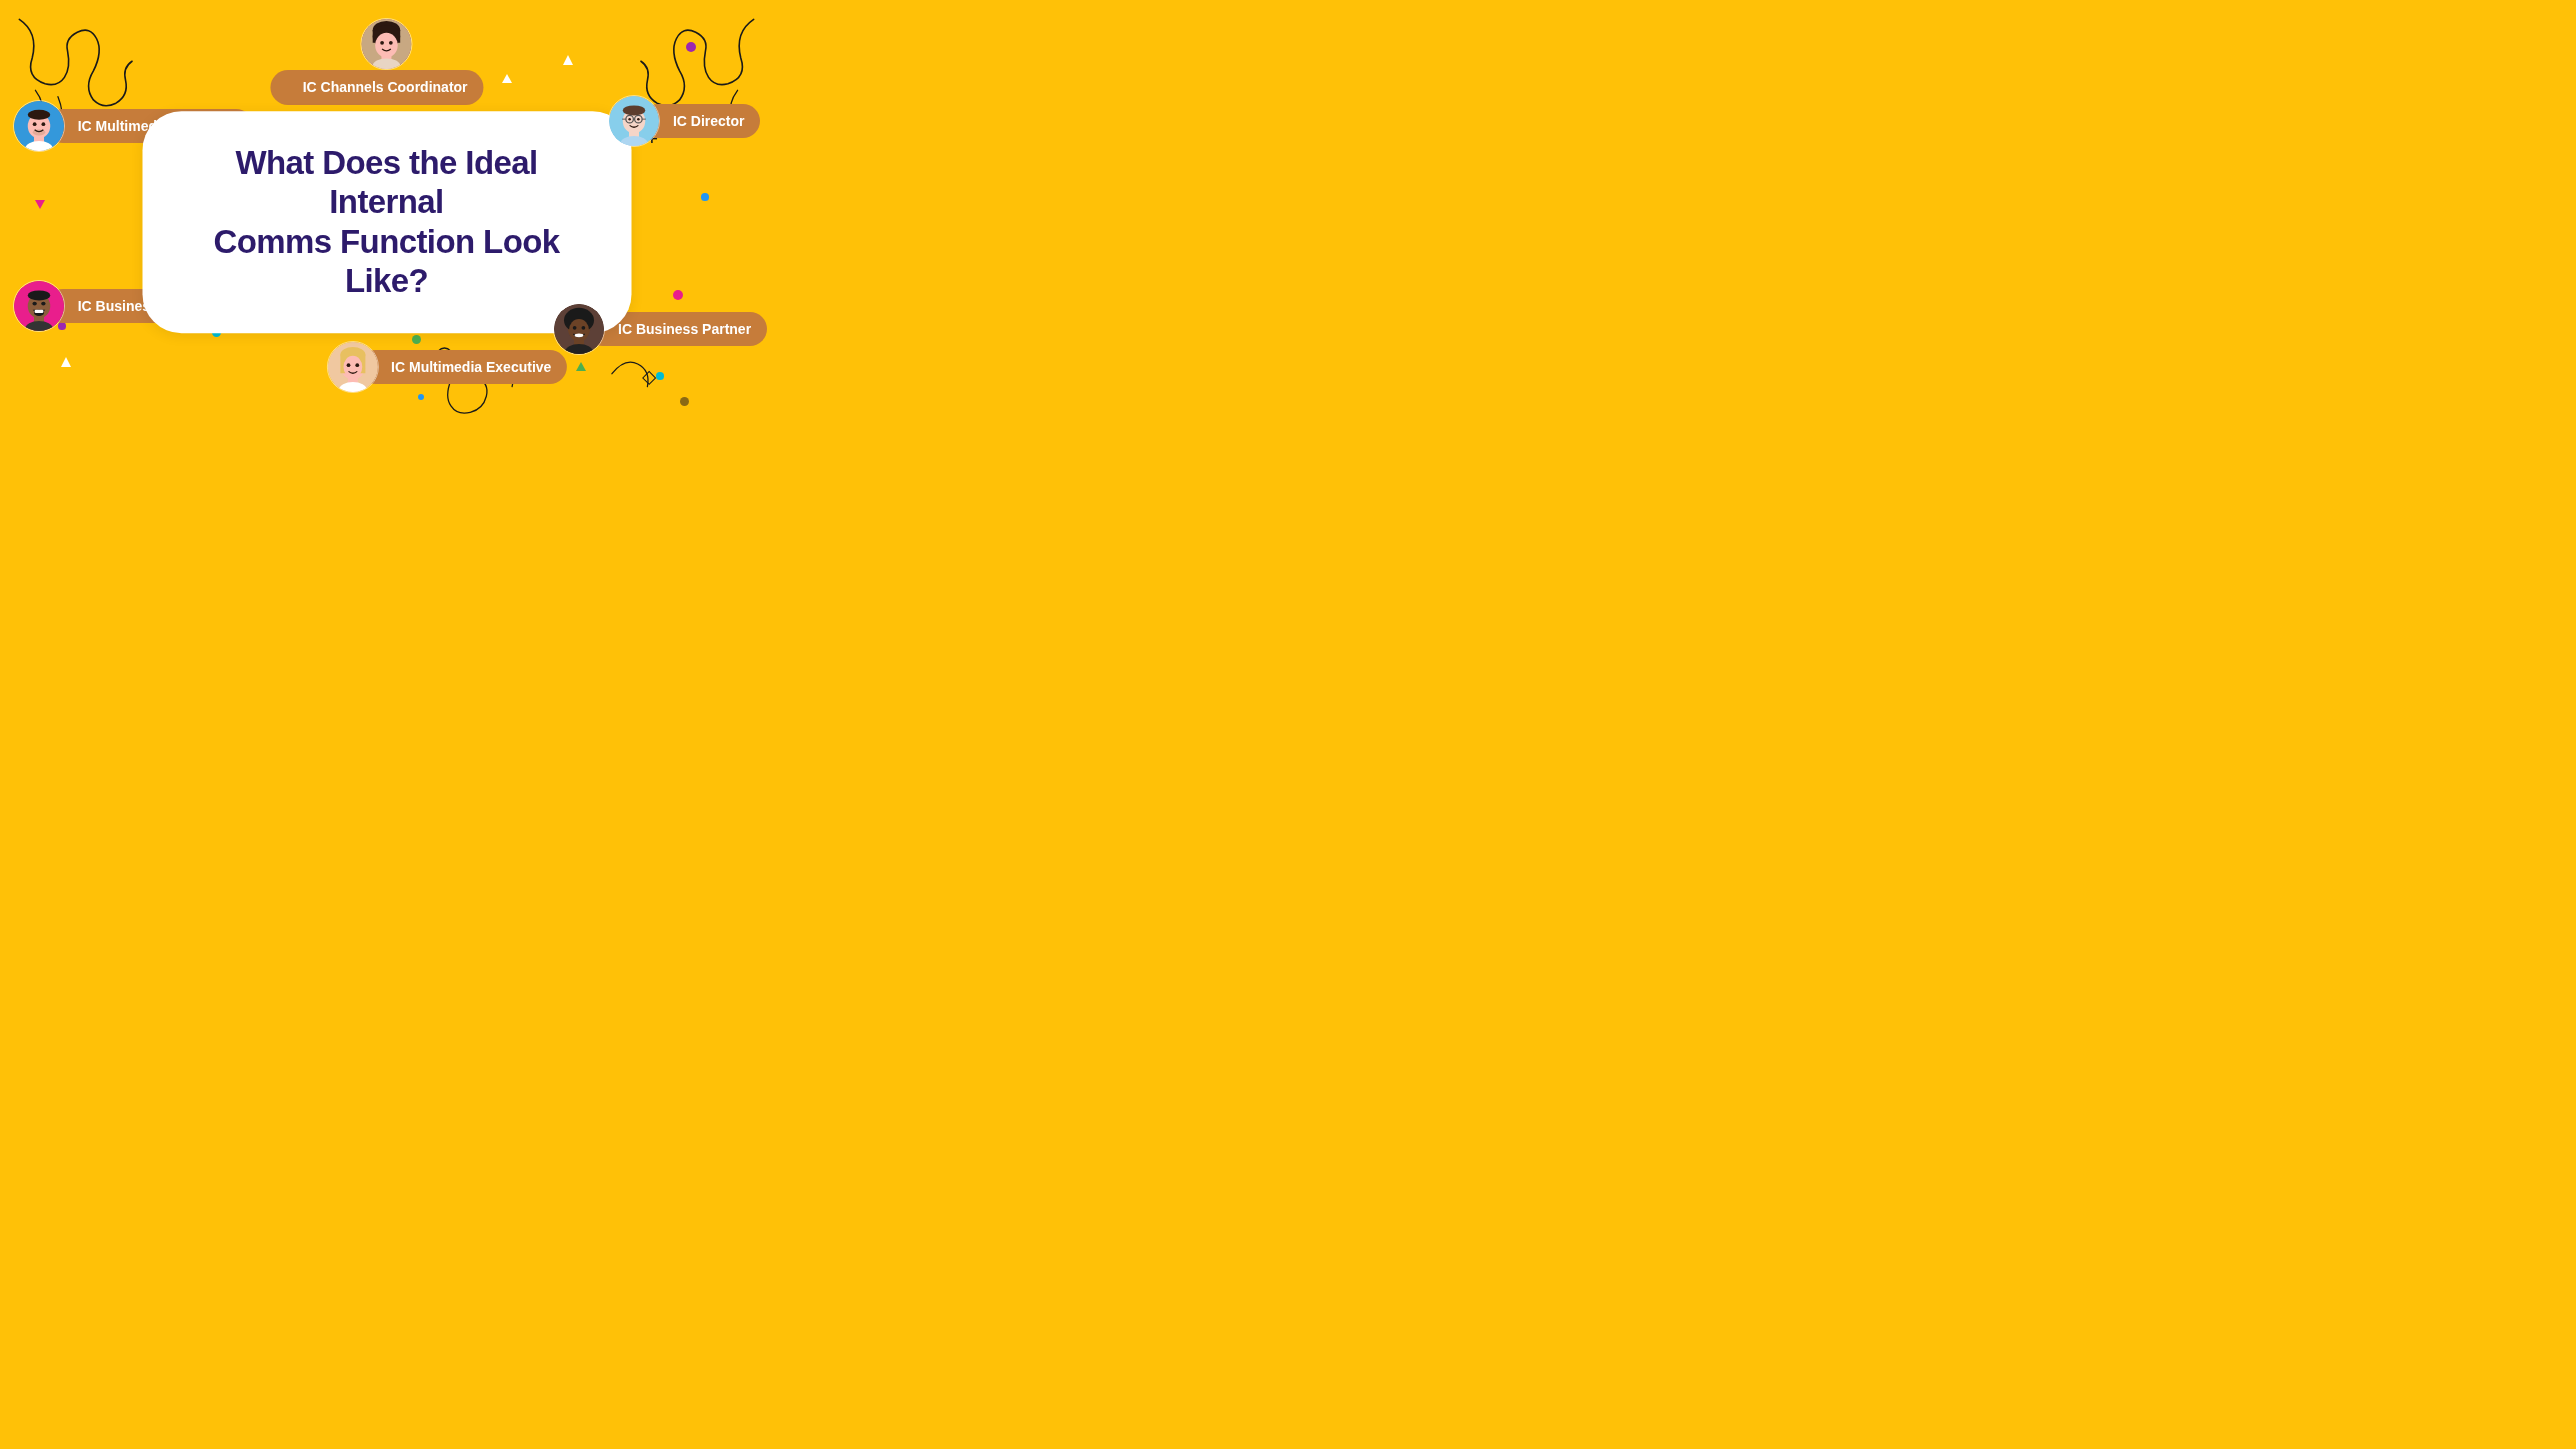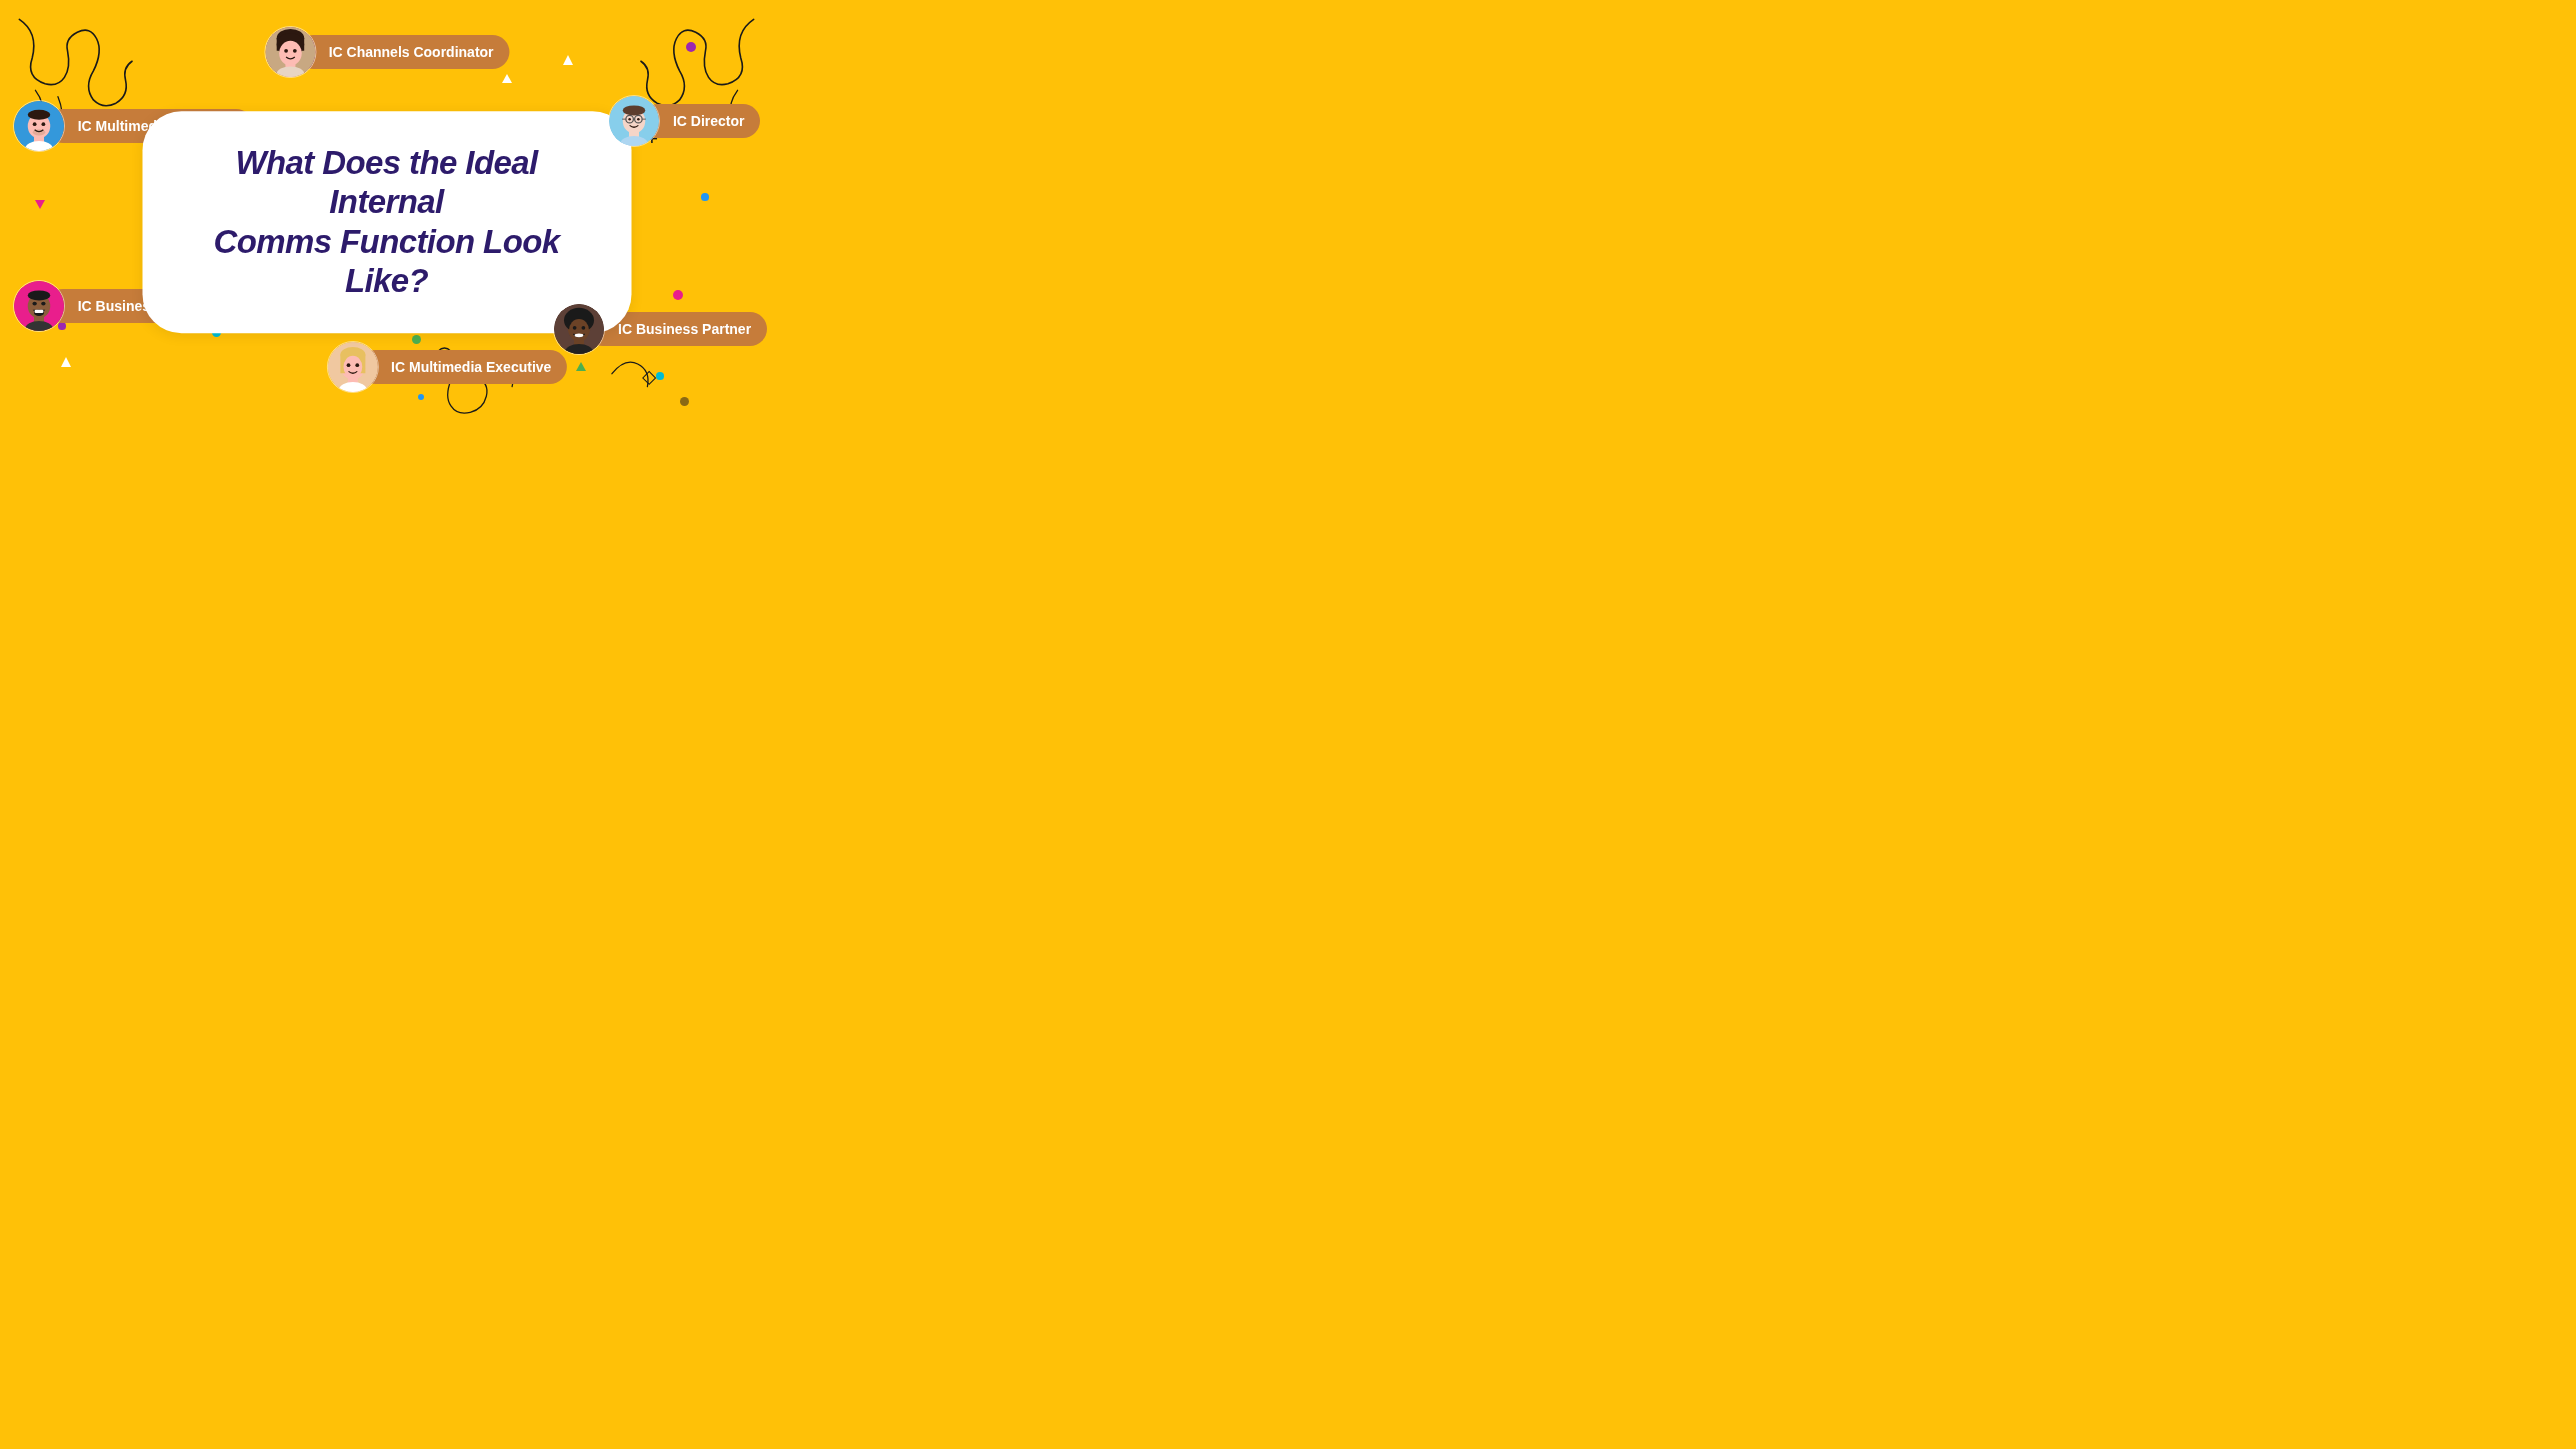--- a/index.html
+++ b/index.html
@@ -24,21 +24,20 @@
       position: absolute;
       top: 50%;
       left: 50%;
       transform: translate(-50%, -48%);
       background: #fff;
       border-radius: 39px;
       padding: 32px 52px;
       width: 489px;
       text-align: center;
       box-shadow: 0 2.6px 13px rgba(0,0,0,0.08);
-      font-style: italic;
     }
 
     .main-card h1 {
       color: #2D1B6B;
       font-size: 33px;
       font-weight: 900;
       line-height: 1.2;
       letter-spacing: -0.6px;
     }
 
@@ -78,23 +77,24 @@
       font-weight: 700;
       padding: 9px 15.5px 9px 32px;
       border-radius: 26px;
       margin-left: -19.3px;
       white-space: nowrap;
       line-height: 1.2;
     }
 
     
     .badge-top-center {
-      top: 26px;
+      top: 18px;
       left: 50%;
       transform: translateX(-50%);
+      flex-direction: column;
     }
     .badge-top-left {
       top: 100px;
       left: 13px;
     }
     .badge-top-right {
       top: 95px;
       right: 13px;
       justify-content: space-between;
     }

